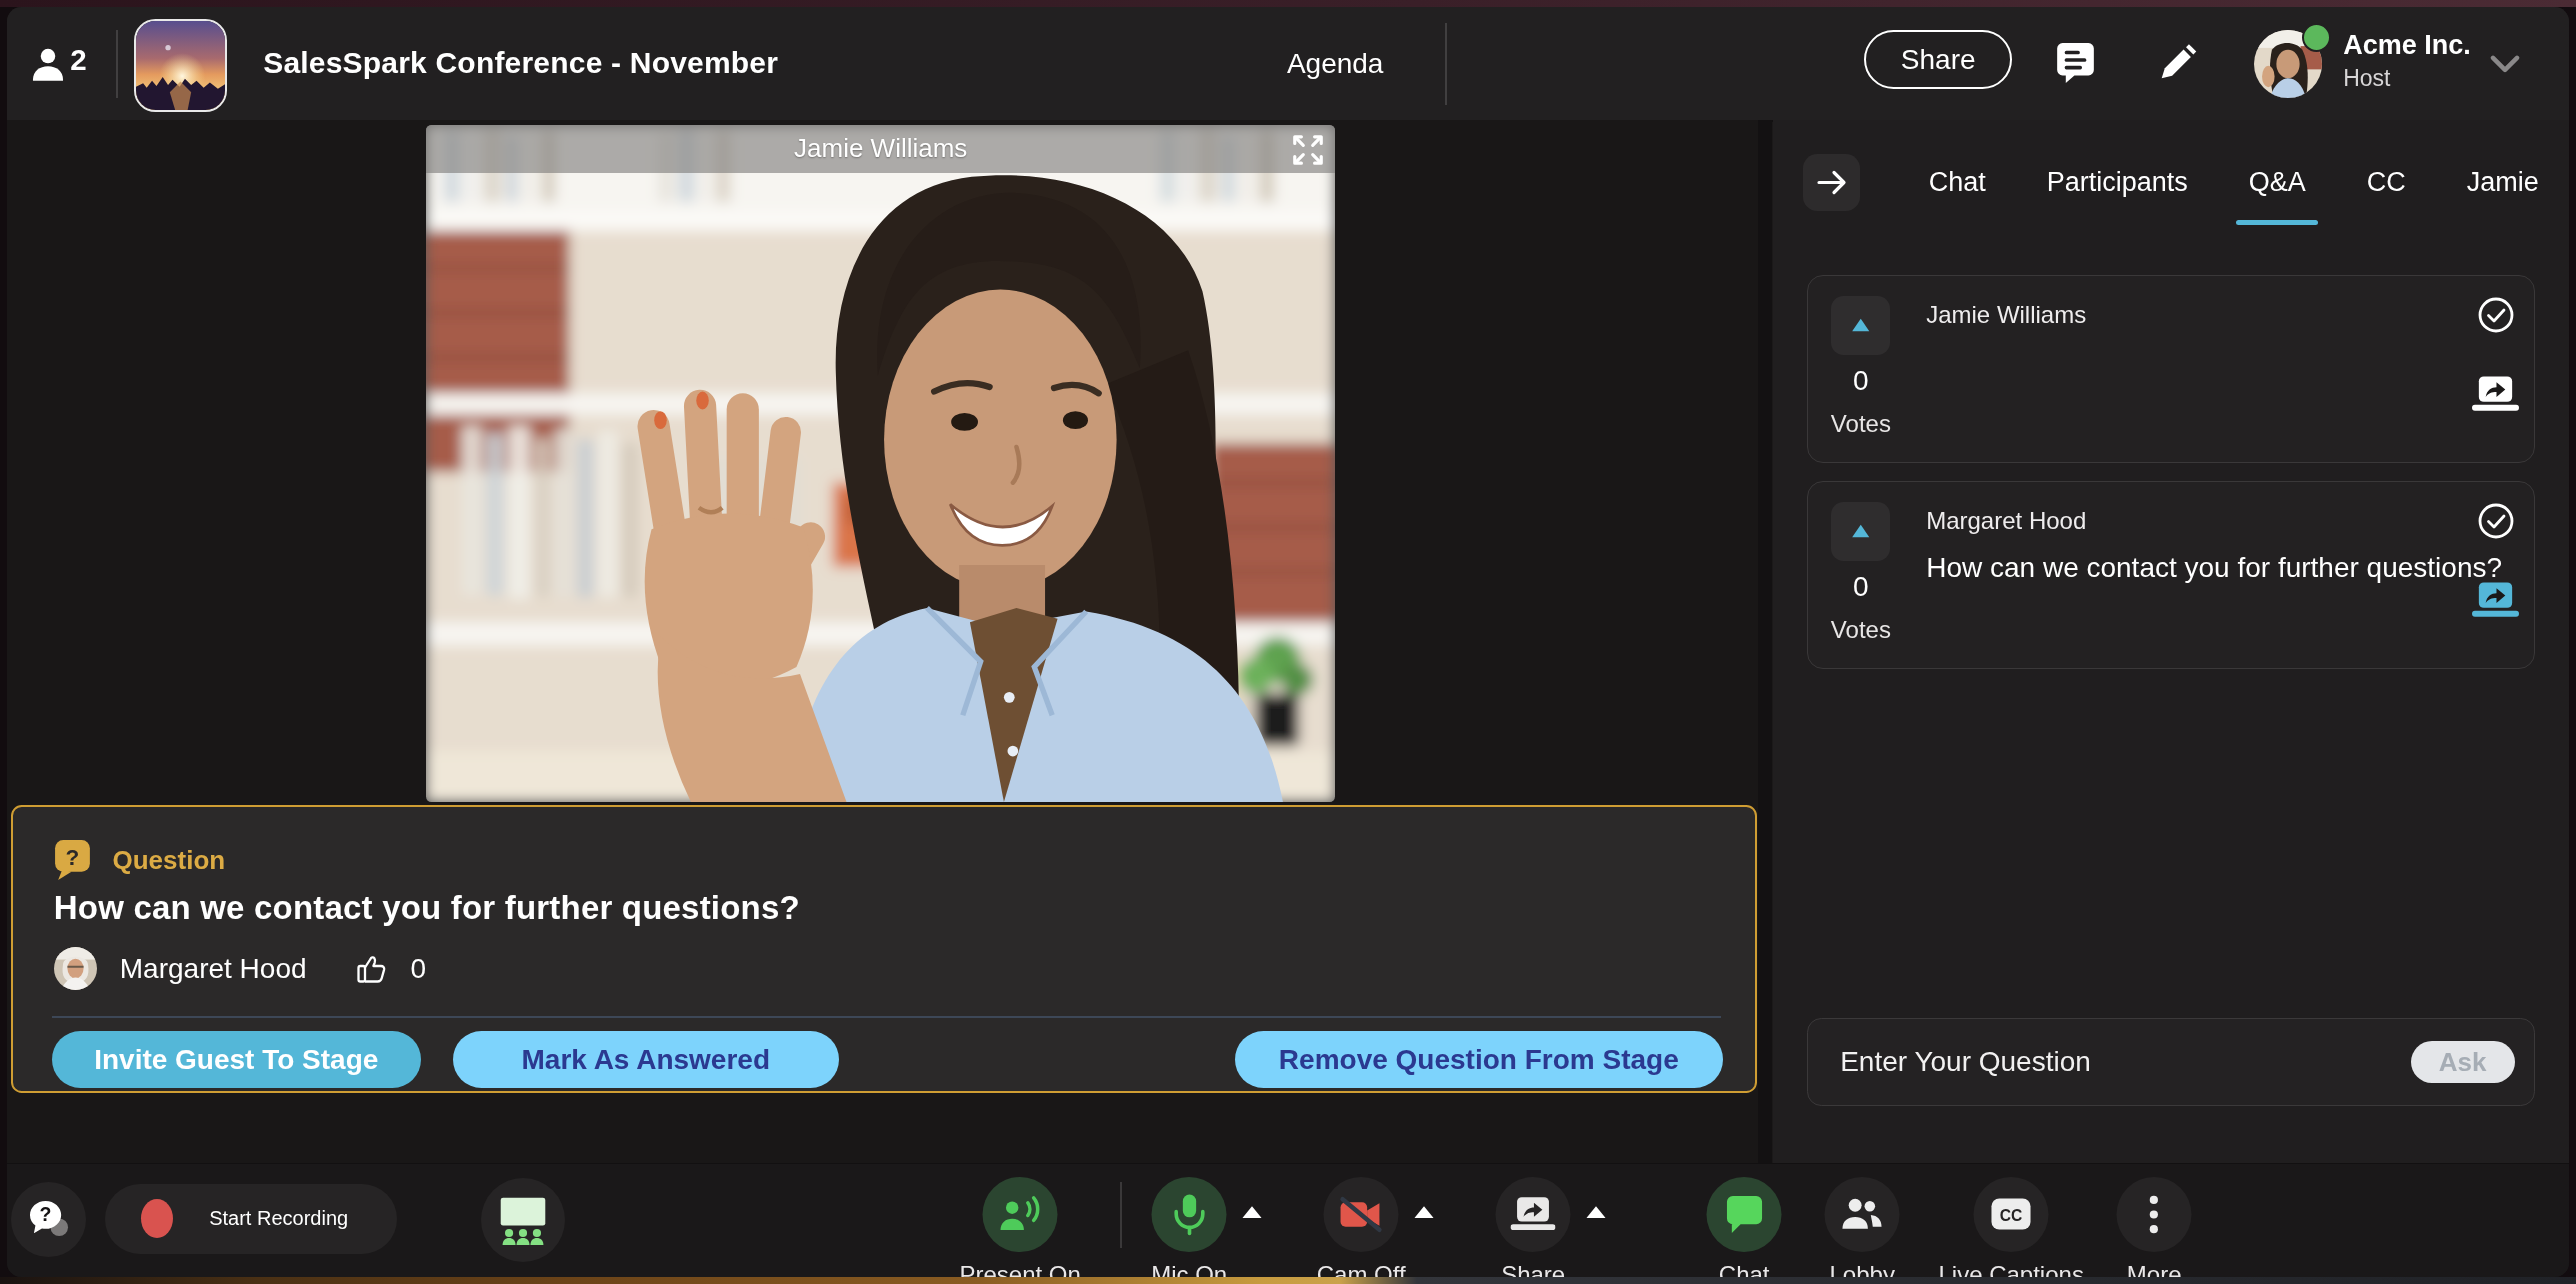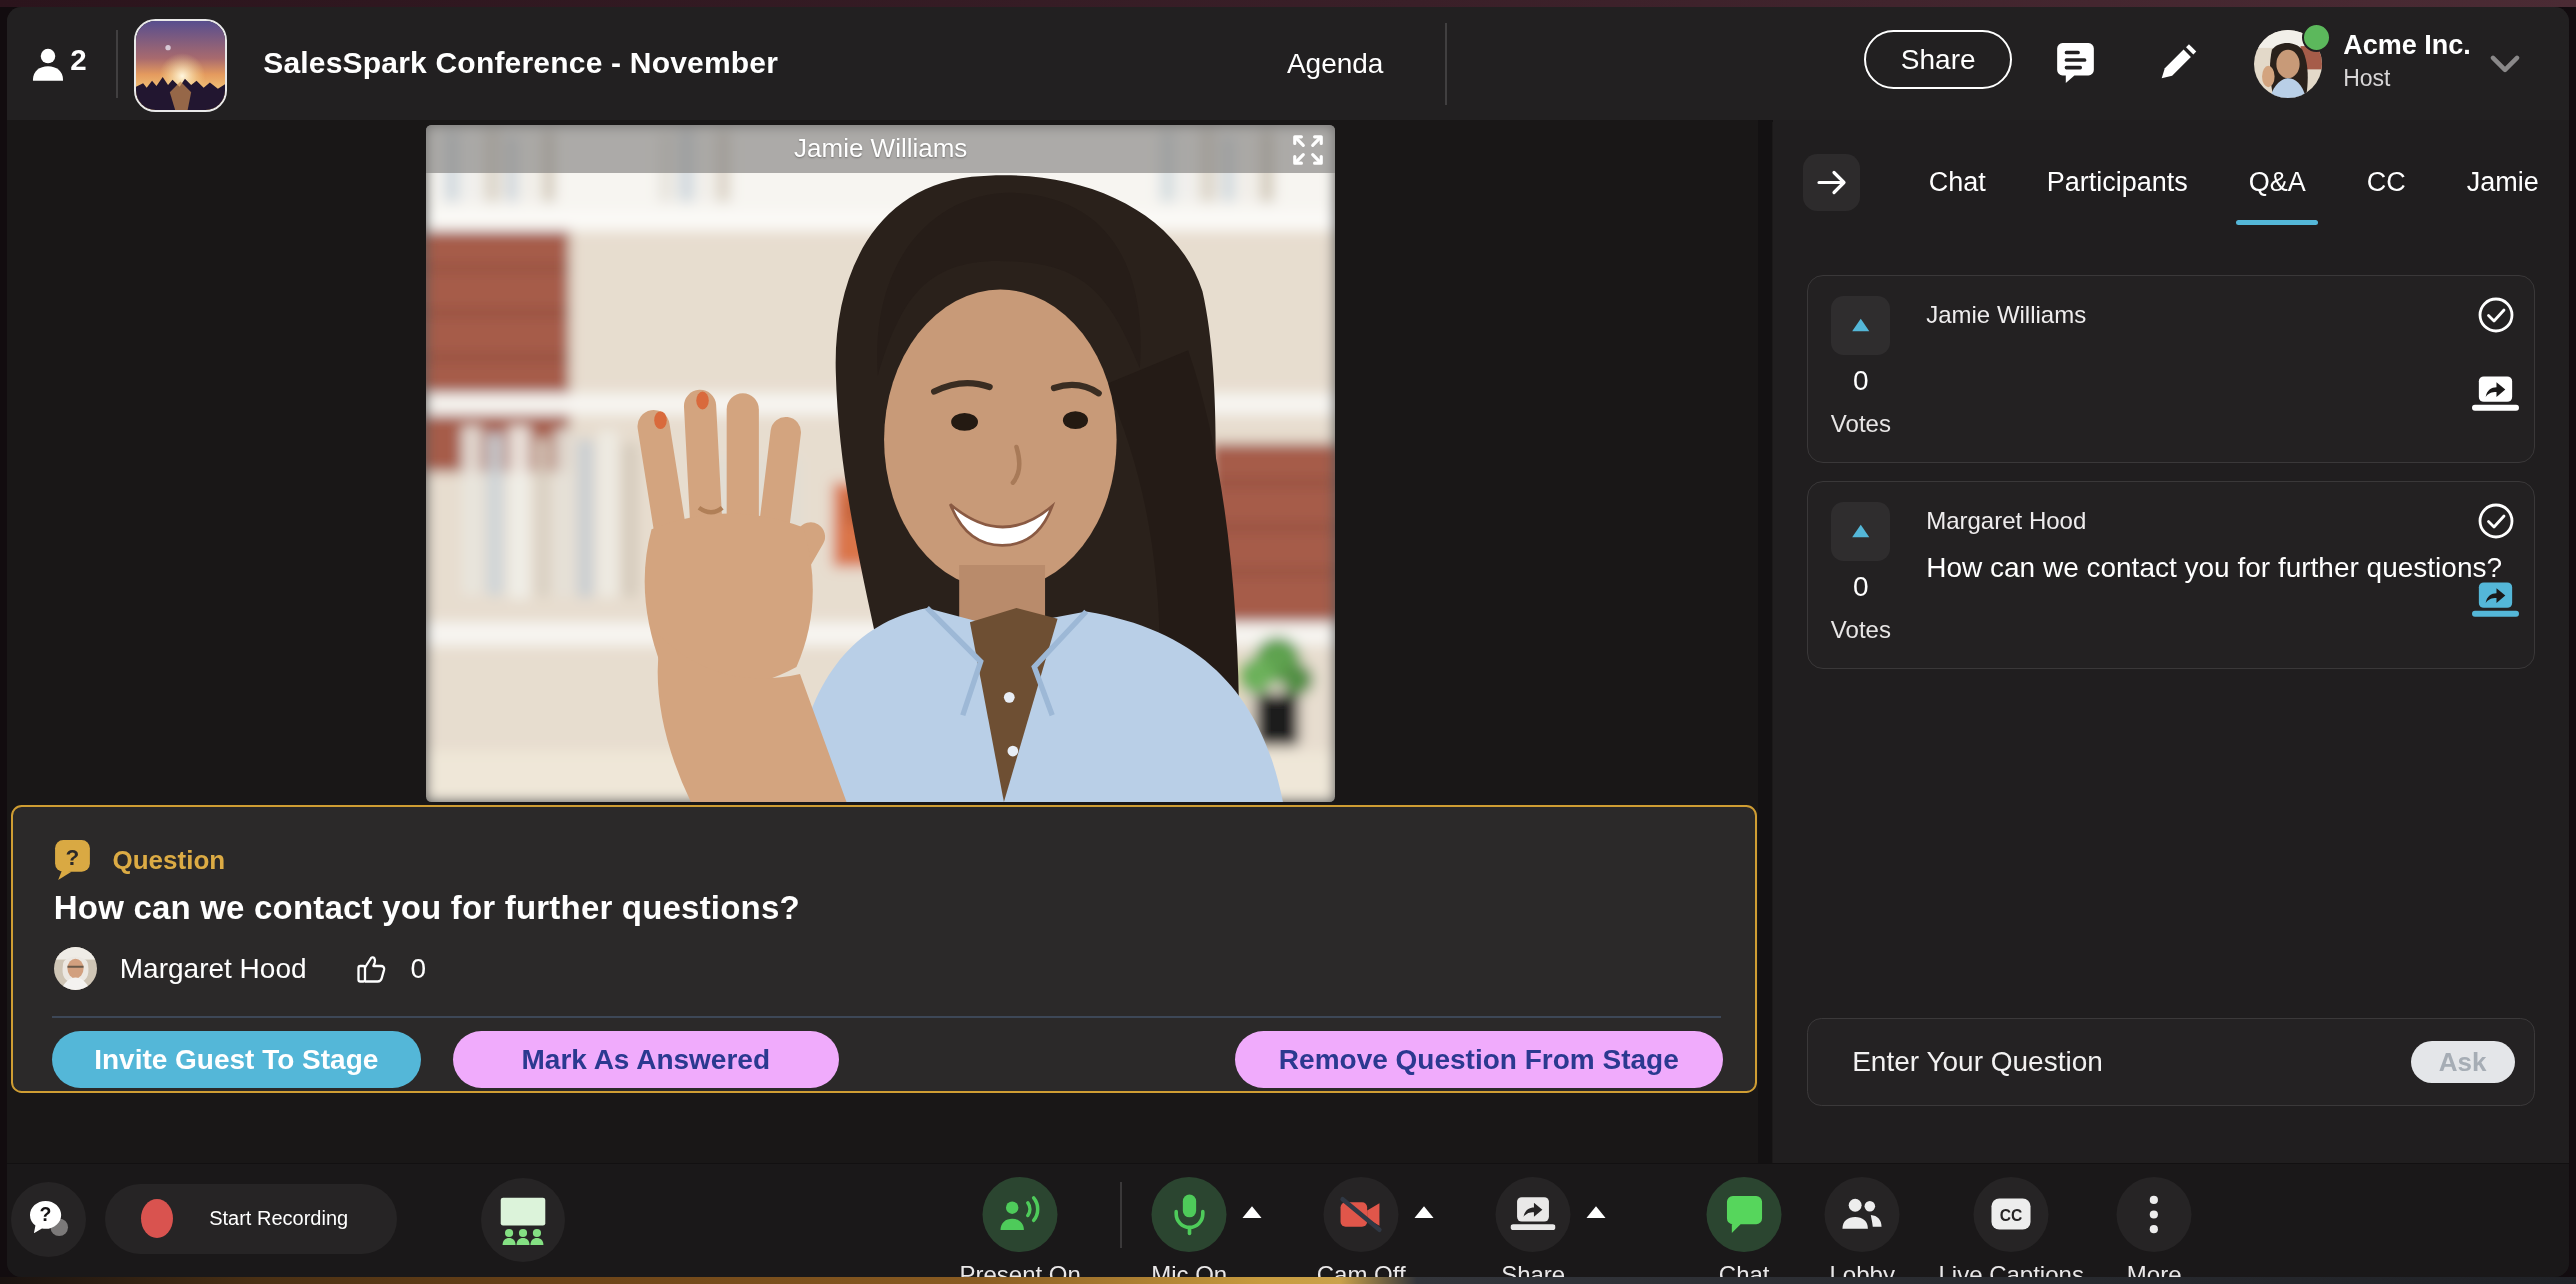--- a/index.html
+++ b/index.html
@@ -40,37 +40,37 @@
   .qpanel{left:3.6px;top:685px;width:1746px;height:288px;background:#2b2929;border:2.7px solid #cf9d33;border-radius:10.7px;box-sizing:border-box;}
   .qbadge-row{left:41px;top:32px;display:flex;align-items:center;gap:19.7px;}
   .qbadge-label{color:#dcab44;font-size:26px;font-weight:600;}
   .qpanel-text{left:41px;top:82px;color:#fff;font-size:33px;font-weight:600;letter-spacing:0.2px;}
   .qauthor-row{left:41px;top:140px;display:flex;align-items:center;}
   .qauthor-name{color:#fff;font-size:28px;font-weight:500;margin-left:23px;}
   .qlike{margin-left:47px;display:flex;align-items:center;gap:23px;color:#fff;font-size:28px;}
   .qdivider{left:39px;top:209px;width:1669px;height:1.8px;background:#3d4757;}
   .pill{height:57px;border-radius:36px;display:flex;align-items:center;justify-content:center;font-size:28px;font-weight:700;box-sizing:border-box;}
   .pill-cyan{background:#54b7d8;color:#fff;}
-  .pill-white{background:#f0abfc;color:#2b3990;}
+  .pill-white{background:#7dd3fc;color:#2b3990;}
 
   
   .sidebar{left:1766px;top:113px;width:796px;height:1043px;background:#201e1f;}
   .collapse-btn{left:30px;top:34px;width:57px;height:57px;background:#2d2b2c;border-radius:14.3px;display:flex;align-items:center;justify-content:center;}
   .tabs{left:125px;top:47px;display:flex;align-items:center;}
   .tab{color:#fff;font-size:27px;font-weight:500;padding:0 12.5px 27px 12.5px;margin:0 18px;position:relative;}
   .tab.active:after{content:"";position:absolute;left:0;right:0;bottom:0;height:5.4px;border-radius:2.7px;background:#54b7d8;}
   .qcard{left:34px;width:728px;height:188px;background:#232122;border:1.8px solid #3a3839;border-radius:16px;box-sizing:border-box;}
   .vote-btn{left:23px;top:19.7px;width:59px;height:59px;background:#2f2d2e;border-radius:12.5px;display:flex;align-items:center;justify-content:center;}
   .vote-num{left:23px;top:89px;width:59px;text-align:center;color:#fff;font-size:28px;font-weight:500;}
   .vote-lbl{left:7.2px;top:134px;width:91px;text-align:center;color:#e8e6e6;font-size:24px;}
   .card-author{left:118px;top:25px;color:#efedee;font-size:24px;font-weight:500;}
   .card-text{left:118px;top:70px;color:#fff;font-size:28px;font-weight:500;}
   .card-check{left:669px;top:19.7px;}
   .card-push{left:664px;top:100px;}
-  .ask-box{left:34px;top:898px;width:728px;height:88px;background:#242223;border:1.8px solid #3b393a;border-radius:14.3px;box-sizing:border-box;display:flex;align-items:center;padding-left:12px;}
+  .ask-box{left:34px;top:898px;width:728px;height:88px;background:#242223;border:1.8px solid #3b393a;border-radius:14.3px;box-sizing:border-box;display:flex;align-items:center;}
   .q-input{flex:1;margin-left:30px;background:transparent;border:none;outline:none;color:#fff;font-size:28px;font-family:"Liberation Sans",sans-serif;}
   .q-input::placeholder{color:#f2f1f1;opacity:1;}
   .ask-btn{width:104px;height:42px;margin-right:19.7px;background:#e4e6e9;border-radius:29px;display:flex;align-items:center;justify-content:center;color:#a6adb5;font-size:26px;font-weight:600;}
 
   
   .toolbar{left:0;top:1156px;width:2562px;height:114px;background:#1a1819;border-top:1.8px solid #121011;}
   .circle{border-radius:50%;background:#262425;display:flex;align-items:center;justify-content:center;}
   .ctrl{position:absolute;top:12.5px;width:197px;display:flex;flex-direction:column;align-items:center;transform:translateX(-50%);}
   .ctrl .circle{width:75px;height:75px;}
   .ctrl-label{margin-top:9px;color:#e9e7e8;font-size:24px;}

